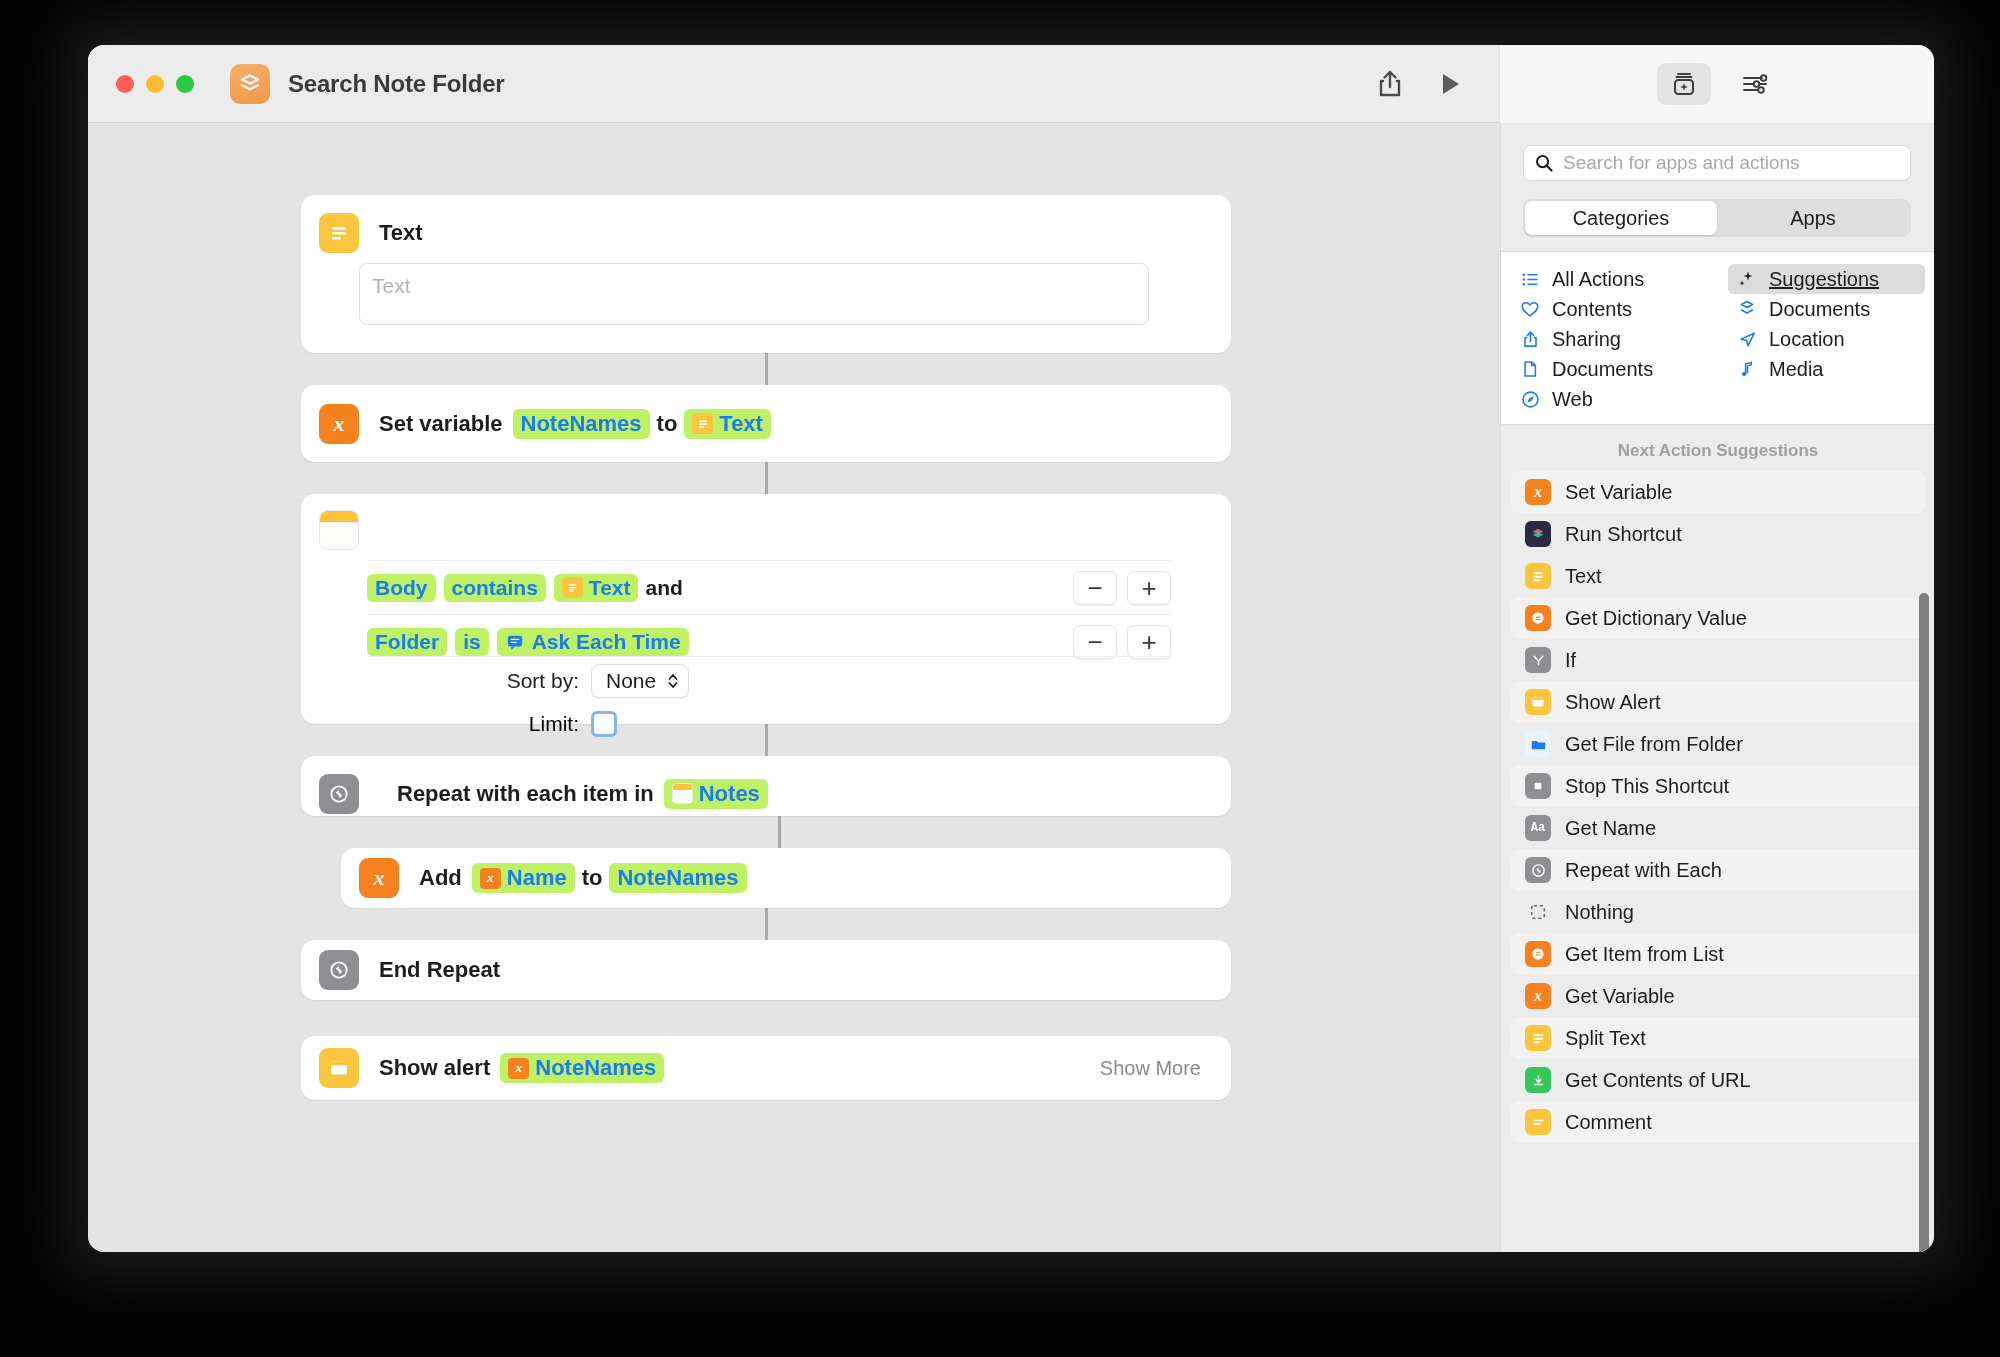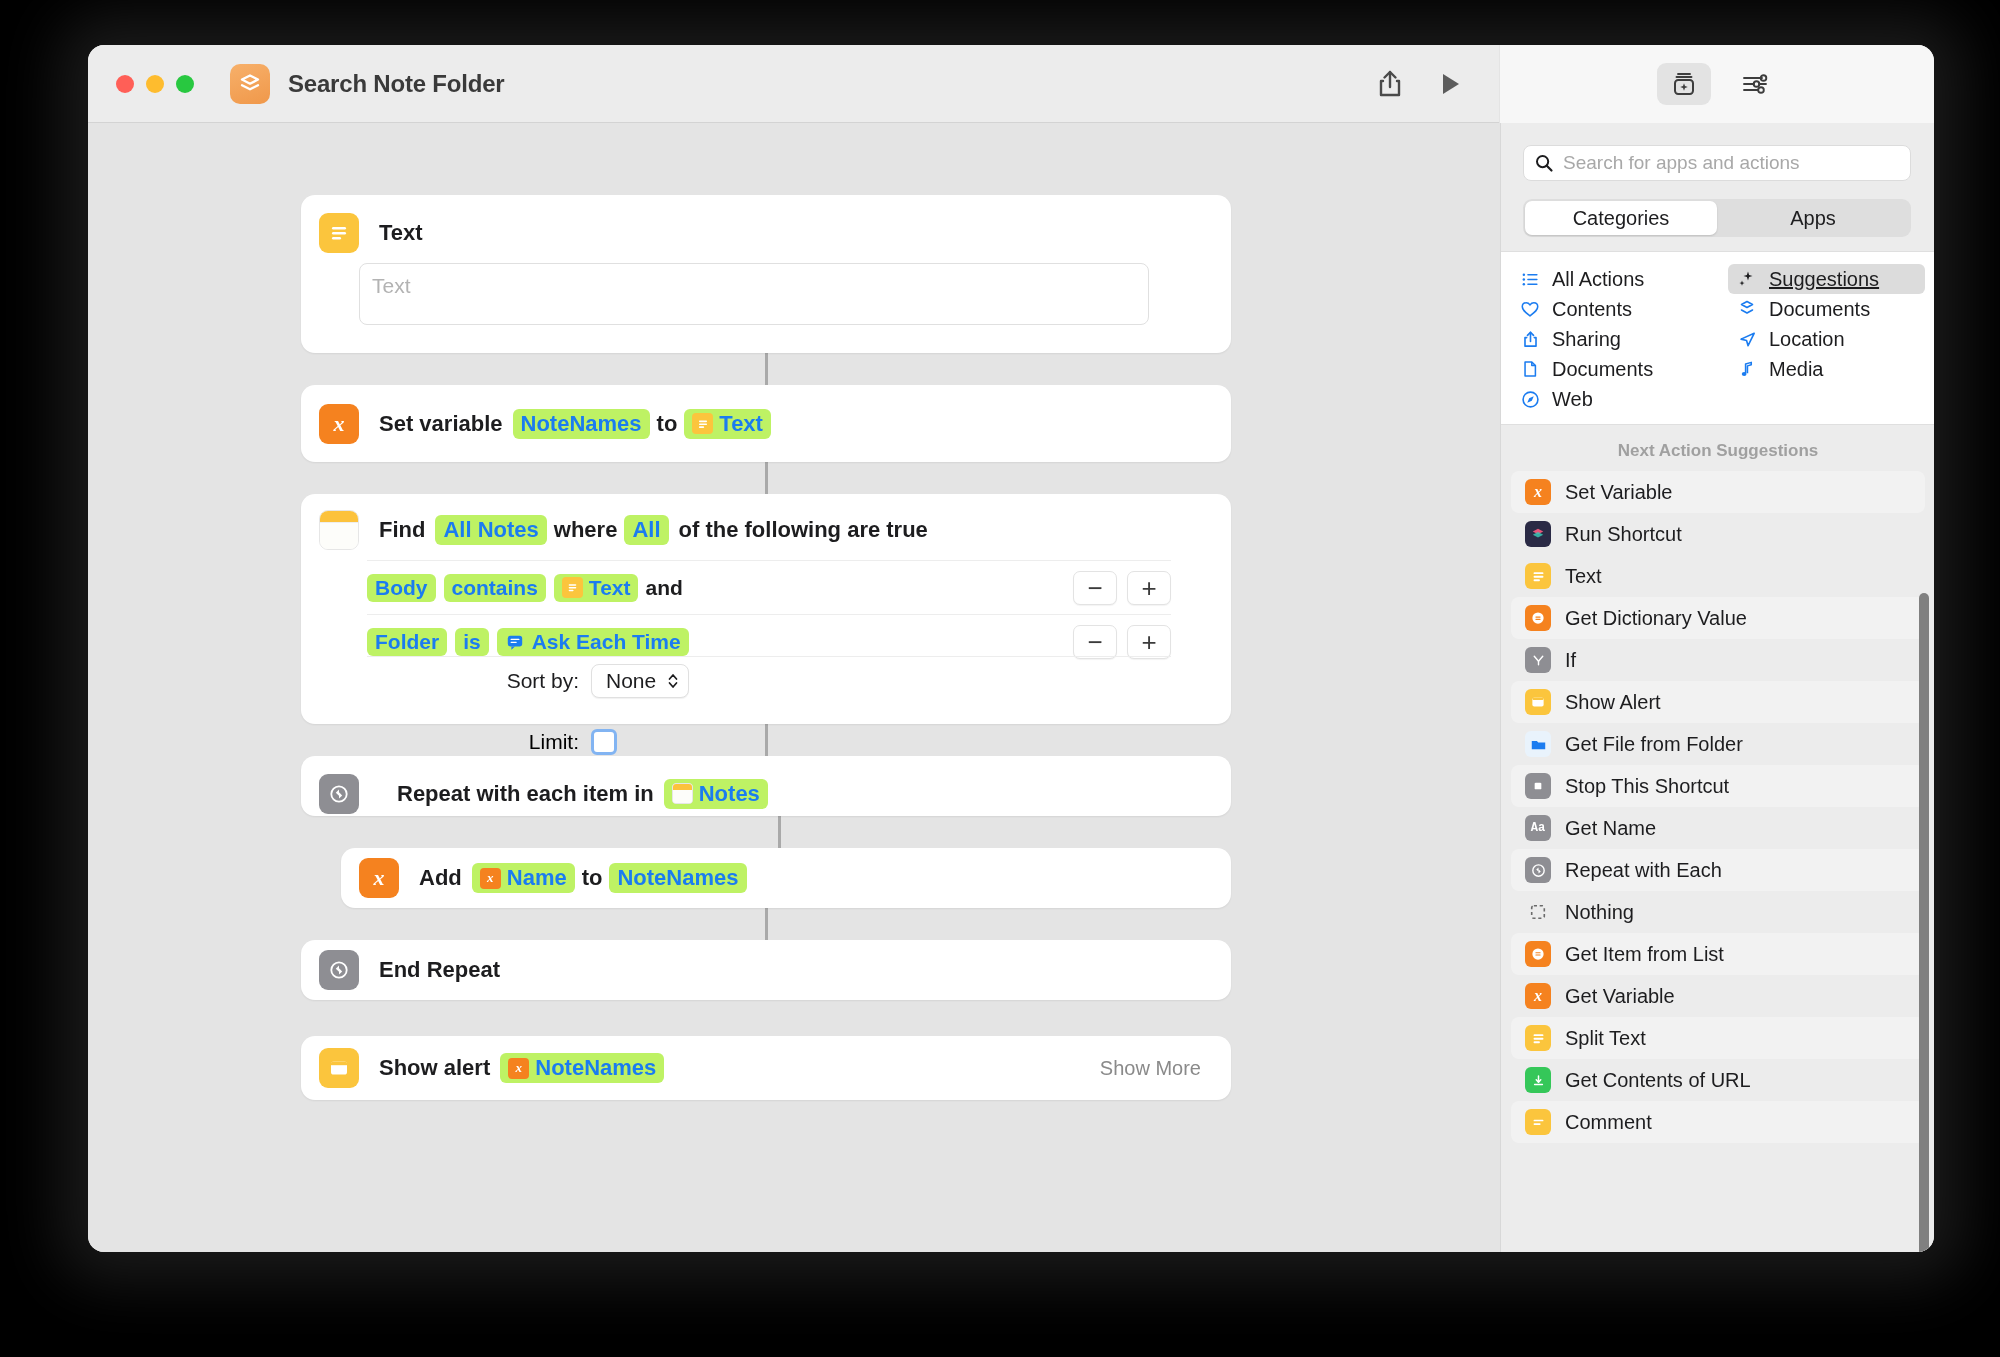--- a/index.html
+++ b/index.html
@@ -328,29 +328,20 @@
           </span>
         </div>
       </div>
     </div>
 
     <div class="action" style="left:213px; top:371px; width:930px; height:230px;">
       <div class="act-head" style="padding-top:16px;">
         <div class="act-ico" style="background:#fff;border:1px solid #e6e6e6;flex-direction:column;padding:0;">
           <div style="width:100%;height:11px;background:#fcc23c;"></div>
           <div style="width:100%;flex:1;background:#fdfdfa;border-top:1px solid #eee;"></div>
-        </div>
-        <div class="act-label">
-          <span>Find</span>
-          <span style="width:10px;display:inline-block"></span>
-          <span class="token">All Notes</span>
-          <span class="plainword">where</span>
-          <span class="token">All</span>
-          <span style="width:10px;display:inline-block"></span>
-          <span>of the following are true</span>
         </div>
       </div>
 
       <div class="frow" style="top:66px;">
         <div class="frow-inner">
           <span class="token">Body</span>
           <span style="width:8px;display:inline-block"></span>
           <span class="token">contains</span>
           <span style="width:8px;display:inline-block"></span>
           <span class="token">
@@ -399,21 +390,21 @@
         <div class="sortlabel">Sort by:</div>
         <div class="popup">
           <span>None</span>
           <svg width="14" height="20" viewBox="0 0 14 20">
             <path d="M3.5 8 L7 4 L10.5 8" fill="none" stroke="#1d1d1f" stroke-width="1.7" stroke-linecap="round" stroke-linejoin="round"></path>
             <path d="M3.5 12 L7 16 L10.5 12" fill="none" stroke="#1d1d1f" stroke-width="1.7" stroke-linecap="round" stroke-linejoin="round"></path>
           </svg>
         </div>
       </div>
 
-      <div class="limitrow" style="top:226px;">
+      <div class="limitrow" style="top:208px;">
         <div class="sortlabel">Limit:</div>
         <div class="chk"></div>
       </div>
     </div>
 
     <div class="action" style="left:213px; top:633px; width:930px; height:60px;">
       <div class="act-head" style="height:75px;gap:18px;">
         <div class="act-ico" style="background:#8e8e93;">
           <svg width="22" height="22" viewBox="0 0 24 24">
             <circle cx="12" cy="12" r="8.4" fill="none" stroke="#fff" stroke-width="2"></circle>

